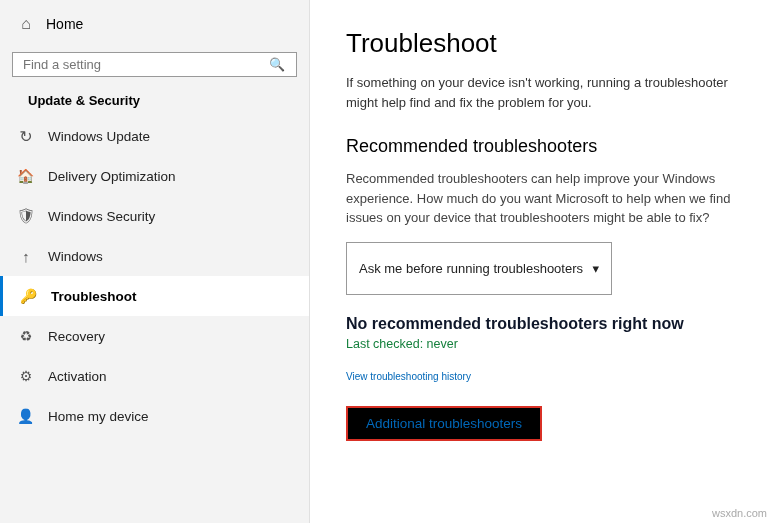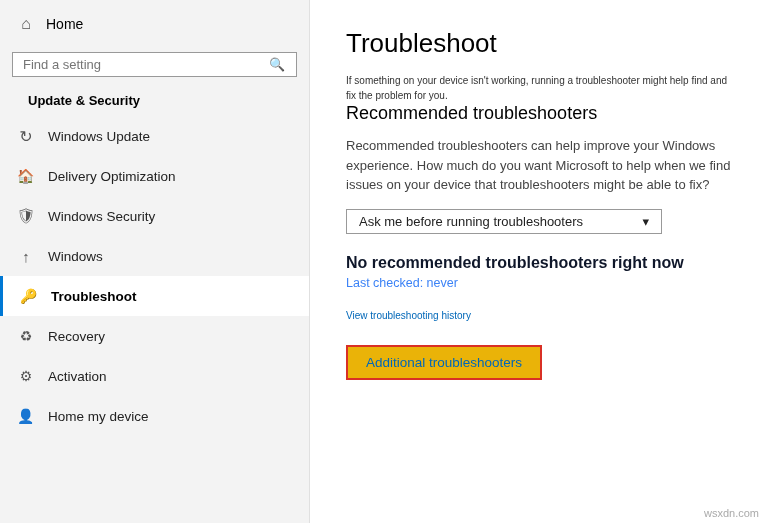--- a/index.html
+++ b/index.html
@@ -90,94 +90,95 @@
       overflow-y: auto;
       height: 523px;
     }
     .page-title {
       font-size: 26px;
       font-weight: 300;
       color: #000;
       margin-bottom: 14px;
     }
     .intro-text {
-      font-size: 10px;
+      font-size: 13px;
       color: #333;
       line-height: 1.5;
+      margin-bottom: 24px;
     }
     .section-heading {
       font-size: 18px;
       font-weight: 400;
       color: #000;
       margin-bottom: 12px;
     }
     .rec-description {
       font-size: 13px;
       color: #444;
       line-height: 1.5;
       margin-bottom: 14px;
     }
     .dropdown-select {
       display: flex;
       align-items: center;
       border: 1px solid #999;
       background: #fff;
-      padding: 4px 12px;
-      width: 316px;
+      padding: 18px 12px;
+      width: 266px;
       cursor: pointer;
       justify-content: space-between;
       margin-bottom: 20px;
       font-size: 13px;
       color: #222;
     }
     .no-rec-text {
       font-size: 16px;
       font-weight: 600;
       color: #0f172a;
       margin-bottom: 4px;
     }
     .last-checked {
       font-size: 12.5px;
-      color: #3b82f6;
+      color: #15803d;
       margin-bottom: 20px;
     }
     .view-history-link {
       display: block;
       font-size: 10px;
       color: #0067b8;
       cursor: pointer;
       margin-bottom: 24px;
       text-decoration: none;
     }
     .additional-btn {
       display: inline-block;
       border: 2px solid #d93025;
       color: #0067b8;
       padding: 8px 18px;
       font-size: 13.5px;
       cursor: pointer;
-      background: #eab308;
+      background: #000000;
       position: relative;
     }
     .arrow-container {
       position: relative;
       display: flex;
       align-items: flex-start;
       gap: 0;
     }
     .arrow-svg {
       position: absolute;
       left: -180px;
       top: -60px;
       pointer-events: none;
     }
     .watermark {
       position: fixed;
       bottom: 4px;
-      right: 16px;
+      right: 8px;
       font-size: 11px;
       color: #aaa;
     }
   </style>
 </head>
 <body>
 
 <div class="sidebar">
   <div class="sidebar-home">
     <span class="nav-icon">⌂</span>

